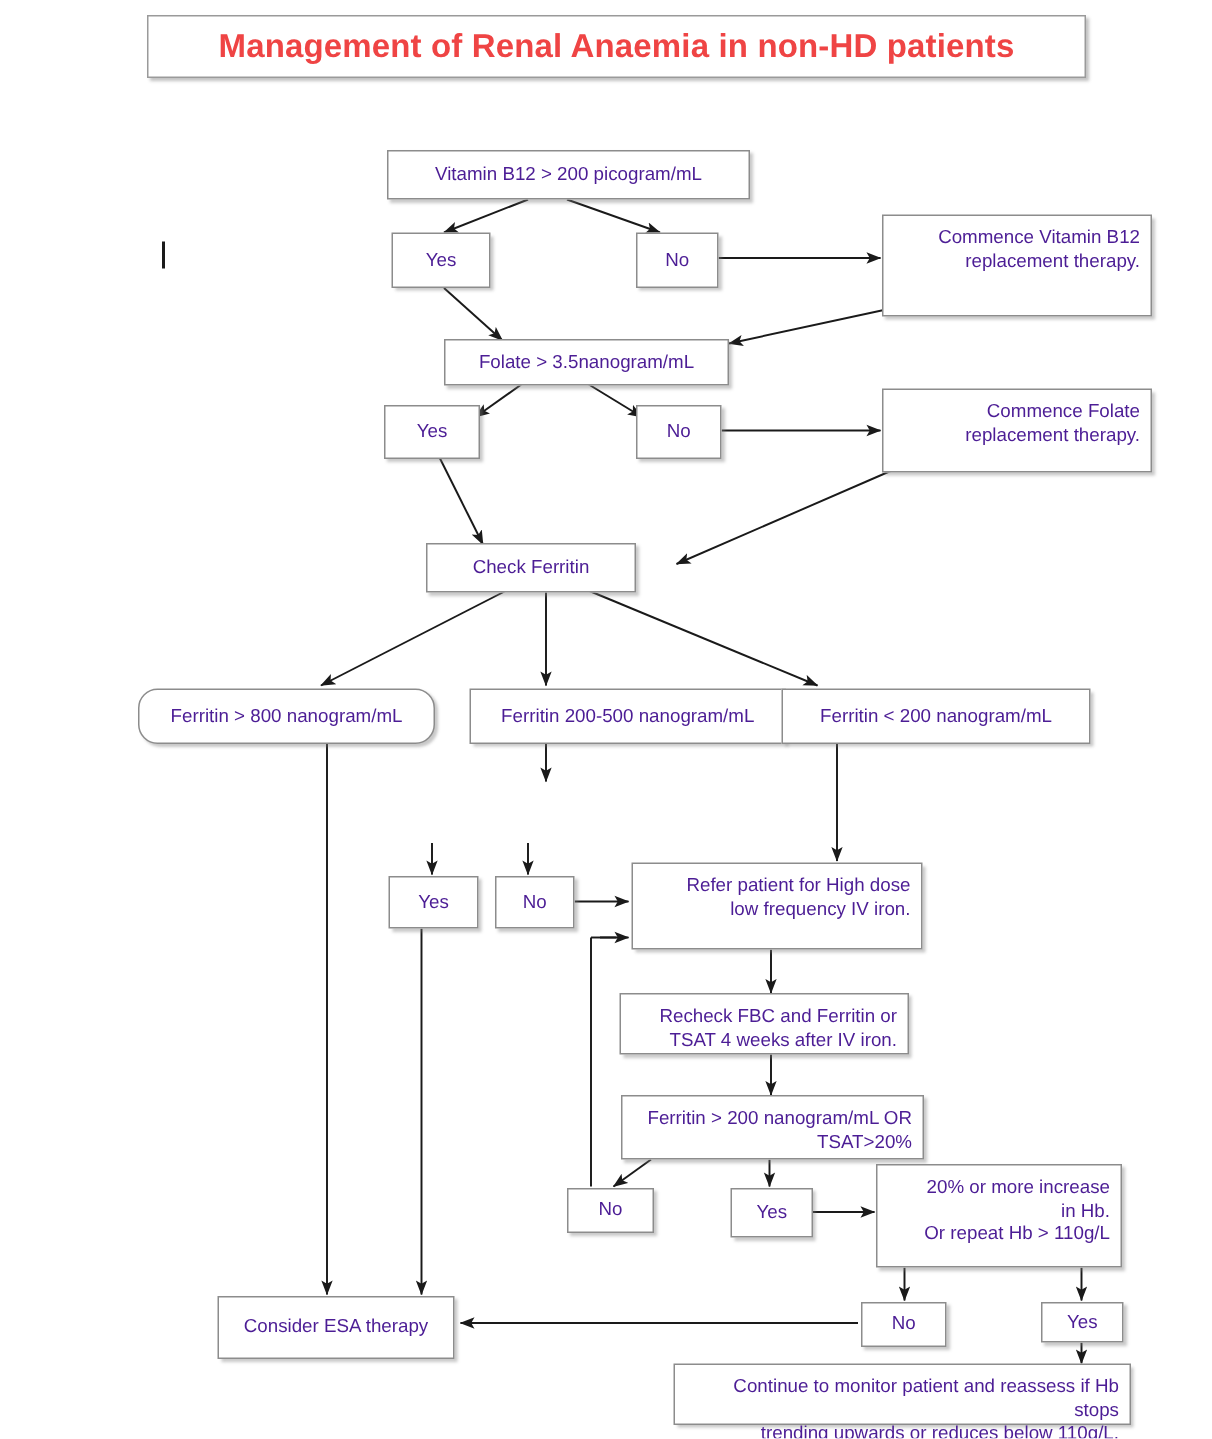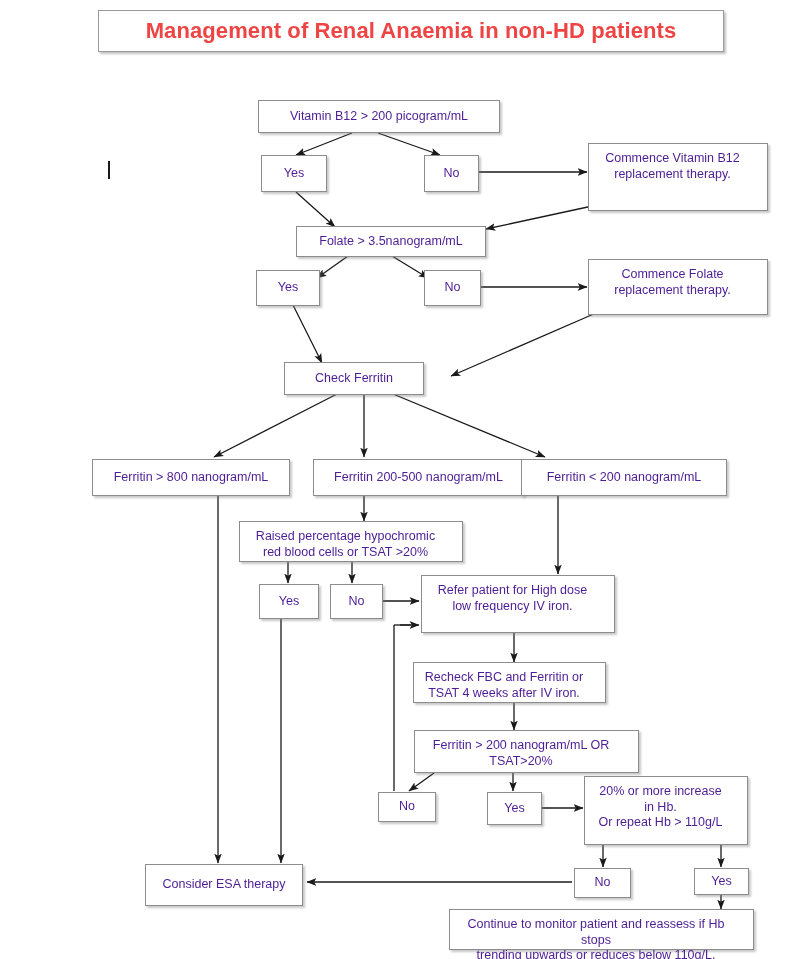--- a/index.html
+++ b/index.html
@@ -44,21 +44,21 @@
     align-items: center;
   }
   .node .t {
     font-size: 12.5px;
     line-height: 15.5px;
     color: #4c1d95;
     display: block;
     width: 100%;
   }
   .node.center .t { text-align: center; }
-  .node.left .t { text-align: center; padding-left: 9px; padding-right: 20px; }
+  .node.left .t { text-align: right; padding-left: 9px; padding-right: 7px; }
   .node.topalign { align-items: flex-start; }
   .node.topalign .t { padding-top: 7px; }
 
   svg.edges {
     position: absolute;
     left: 0; top: 0;
     width: 808px;
     height: 959px;
     pointer-events: none;
   }
@@ -182,38 +182,32 @@
     <span class="t">
       <span>Commence Folate</span><br>
       <span>replacement therapy.</span>
     </span>
   </div>
 
   <div class="node center" style="left:284px; top:362px; width:140px; height:33px;">
     <span class="t">Check Ferritin</span>
   </div>
 
-  <div class="node center" style="left:92px; top:459px; width:198px; height:37px;">
+  <div class="node center" style="left:92px; top:459px; width:198px; height:37px;border-radius:13px;">
     <span class="t">Ferritin &gt; 800 nanogram/mL</span>
   </div>
 
   <div class="node center" style="left:297px; top:459px; width:211px; height:37px;margin-left:16px;">
     <span class="t">Ferritin 200-500 nanogram/mL</span>
   </div>
 
   <div class="node center" style="left:521px; top:459px; width:206px; height:37px;align-items:center;">
     <span class="t">Ferritin &lt; 200 nanogram/mL</span>
   </div>
 
-  <div class="node left topalign" style="left:239px; top:521px; width:224px; height:41px;">
-    <span class="t">
-      <span>Raised percentage hypochromic</span><br>
-      <span>red blood cells or TSAT &gt;20%</span>
-    </span>
-  </div>
 
   <div class="node center" style="left:259px; top:584px; width:60px; height:35px;">
     <span class="t">Yes</span>
   </div>
 
   <div class="node center" style="left:330px; top:584px; width:53px; height:35px;">
     <span class="t">No</span>
   </div>
 
   <div class="node left topalign" style="left:421px; top:575px; width:194px; height:58px;">
@@ -223,21 +217,21 @@
     </span>
   </div>
 
   <div class="node left topalign" style="left:413px; top:662px; width:193px; height:41px;">
     <span class="t">
       <span>Recheck FBC and Ferritin or</span><br>
       <span>TSAT 4 weeks after IV iron.</span>
     </span>
   </div>
 
-  <div class="node left topalign" style="left:414px; top:730px; width:225px; height:43px;">
+  <div class="node left topalign" style="left:414px; top:730px; width:202px; height:43px;">
     <span class="t">
       <span>Ferritin &gt; 200 nanogram/mL OR</span><br>
       <span>TSAT&gt;20%</span>
     </span>
   </div>
 
   <div class="node center" style="left:378px; top:792px; width:58px; height:30px;">
     <span class="t">No</span>
   </div>
 

